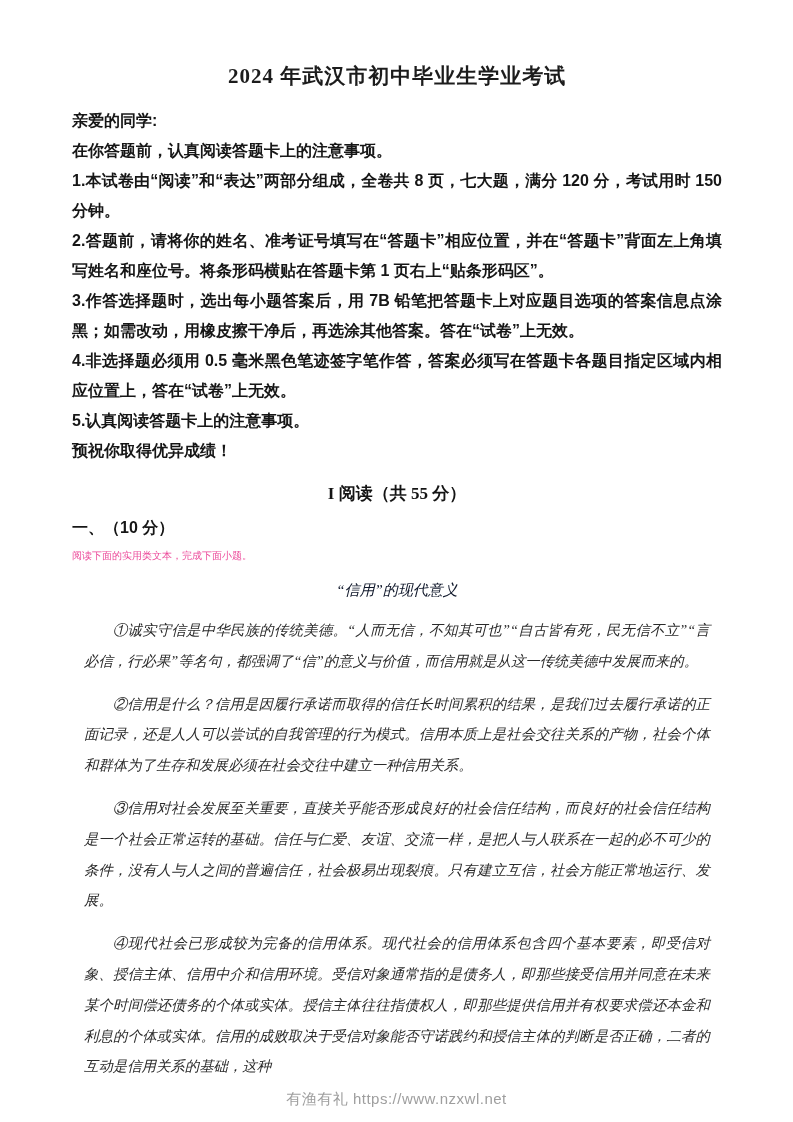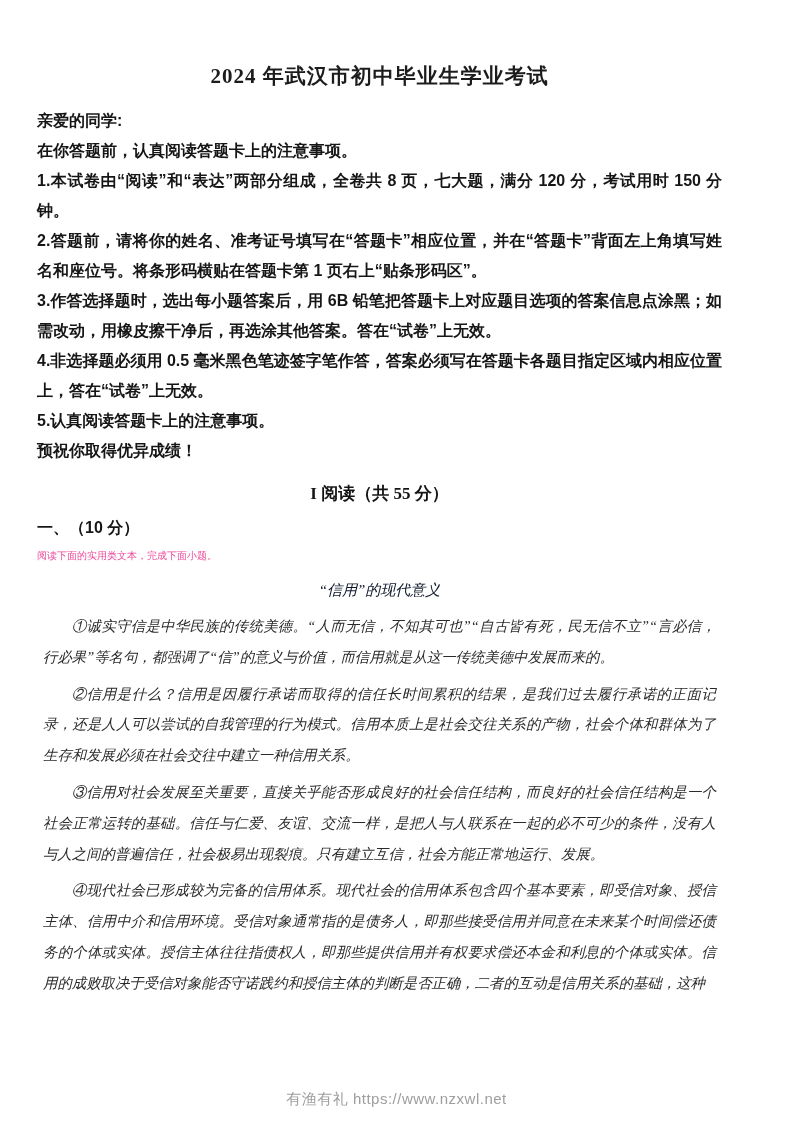--- a/index.html
+++ b/index.html
@@ -14,21 +14,21 @@
     position: relative;
     font-family: "Liberation Serif", "DejaVu Serif", serif;
     color: #1c1c1c;
   }
   .page {
     position: relative;
     width: 793px;
     height: 1122px;
     background: #ffffff;
     box-sizing: border-box;
-    padding: 58px 71px 0 37px;
+    padding: 58px 71px 0 72px;
   }
   
   .doc-title {
     text-align: center;
     font-size: 21px;
     font-weight: bold;
     line-height: 36px;
     letter-spacing: 1px;
   }
   .doc-subtitle {
@@ -77,21 +77,21 @@
   
   .passage-title {
     text-align: center;
     font-style: italic;
     font-size: 15px;
     line-height: 26px;
     margin-top: 8px;
     color: #0f172a;
   }
   .passage p {
-    margin: 6px;
+    margin: 12px;
     font-style: italic;
     font-size: 14.4px;
     line-height: 30.8px;
     text-align: justify;
     text-indent: 2em;
     color: #2a2a2a;
   }
   .passage {
     margin-top: 8px;
   }
@@ -115,21 +115,21 @@
 <div class="page">
 
   <div class="doc-title">2024 年武汉市初中毕业生学业考试</div>
 
 
   <div class="notice-block">
     <p>亲爱的同学:</p>
     <p>在你答题前，认真阅读答题卡上的注意事项。</p>
     <p>1.本试卷由“阅读”和“表达”两部分组成，全卷共 8 页，七大题，满分 120 分，考试用时 150 分钟。</p>
     <p>2.答题前，请将你的姓名、准考证号填写在“答题卡”相应位置，并在“答题卡”背面左上角填写姓名和座位号。将条形码横贴在答题卡第 1 页右上“贴条形码区”。</p>
-    <p>3.作答选择题时，选出每小题答案后，用 6B 铅笔把答题卡上对应题目选项的答案信息点涂黑；如需改动，用橡皮擦干净后，再选涂其他答案。答在“试卷”上无效。</p>
+    <p>3.作答选择题时，选出每小题答案后，用 7B 铅笔把答题卡上对应题目选项的答案信息点涂黑；如需改动，用橡皮擦干净后，再选涂其他答案。答在“试卷”上无效。</p>
     <p>4.非选择题必须用 0.5 毫米黑色笔迹签字笔作答，答案必须写在答题卡各题目指定区域内相应位置上，答在“试卷”上无效。</p>
     <p>5.认真阅读答题卡上的注意事项。</p>
     <p>预祝你取得优异成绩！</p>
   </div>
 
   <div class="section-heading">I 阅读（共 55 分）</div>
 
   <div class="question-number">一、（10 分）</div>
 
   <div class="reading-instruction">阅读下面的实用类文本，完成下面小题。</div>

